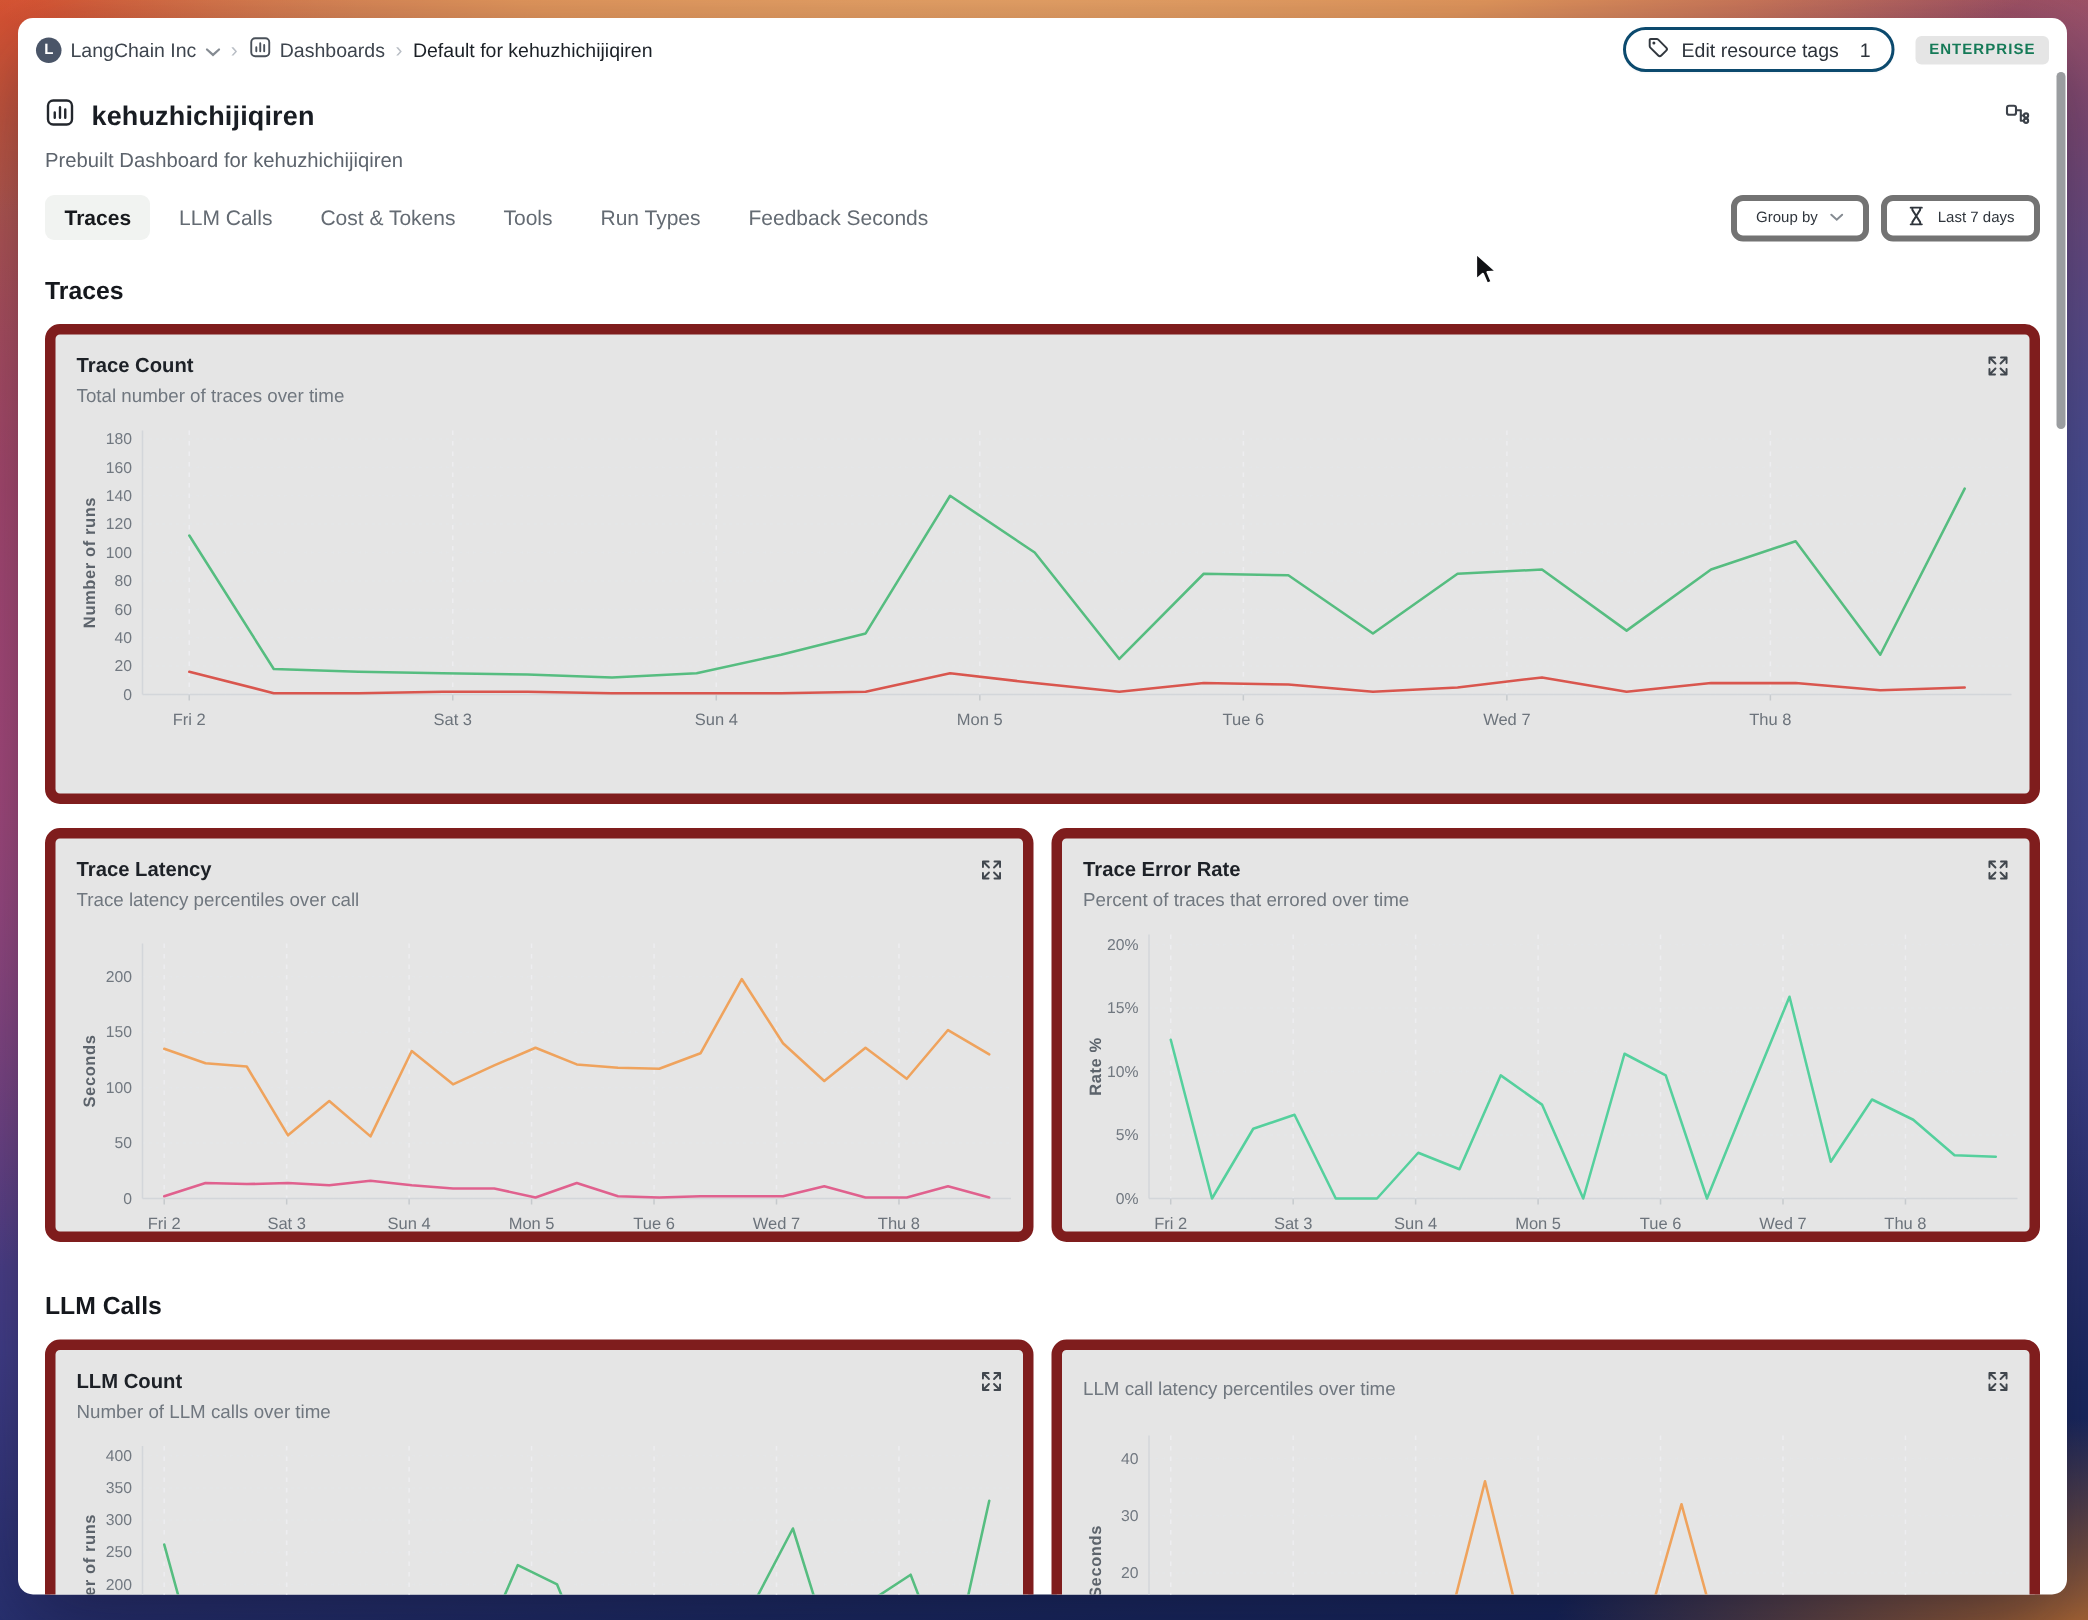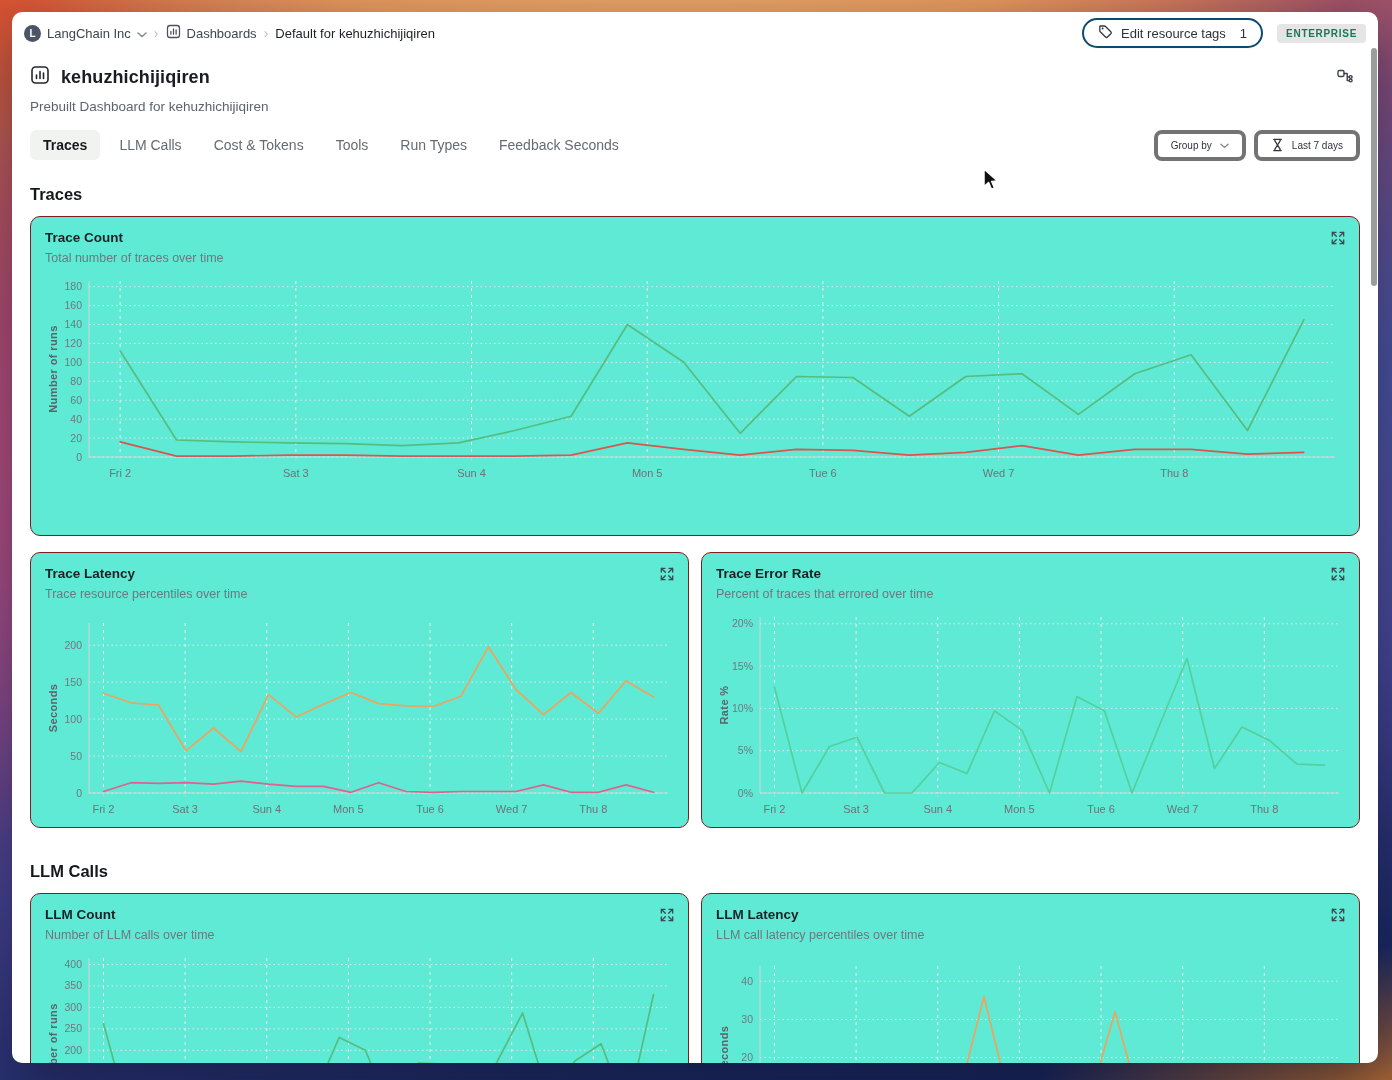--- a/index.html
+++ b/index.html
@@ -40,21 +40,21 @@
   .tab{padding:7px 13px;font-size:14px;color:#646b73;border-radius:6px;cursor:pointer;white-space:nowrap}
   .tab.active{background:#f1f3f1;color:#17191d;font-weight:600}
   .controls{display:flex;gap:8px}
   .btn{display:flex;align-items:center;gap:8px;height:31px;padding:0 13px;border:4px solid #737373;
     border-radius:8px;background:#fff;font-size:10px;color:#2f353c;font-weight:500;cursor:pointer}
   .content{padding:0 18px}
   h2.sec{font-size:16.5px;font-weight:700;color:#15181d;margin:24px 0 12px}
   h2.sec-llm{margin-top:34px}
   .row{display:flex;gap:12px}
   #slot-row2{margin-top:16px}
-  .card{background:#5eead4;border:1px solid #7f1d1d;border-radius:10px;padding:13px 14px;position:relative;overflow:hidden}
+  .card{background:#e5e5e5;border:7px solid #7f1d1d;border-radius:10px;padding:13px 14px;position:relative;overflow:hidden}
   .card.full{width:1330px;height:320px}
   .card.half{width:659px;height:276px}
   .card.tall{height:360px}
   .card-title{font-size:13.5px;font-weight:700;color:#1d2127}
   .card-sub{font-size:12.5px;color:#70777f;margin-top:6px}
   .expand{position:absolute;top:12px;right:12px;cursor:pointer;padding:2px}
   .chart{margin-top:10px;position:relative}
   svg text{font-family:"Liberation Sans",sans-serif}
   .legend{display:flex;gap:18px;align-items:center;margin-top:2px;padding-left:6px}
   .li{display:flex;align-items:center;gap:7px;font-size:13px;color:#2a2f36;cursor:pointer}
@@ -211,21 +211,21 @@
               <line x1="44" y1="182" x2="1290" y2="182" stroke="#d3d6da" stroke-width="1"></line>
               <text x="12" y="94" text-anchor="middle" font-size="11" font-weight="700" fill="#5c636b" letter-spacing=".4" transform="rotate(-90 12 94)">Number of runs</text>
               <polyline points="75.2,76.0 131.5,165.0 187.9,166.9 244.2,167.8 300.6,168.7 357.0,170.6 413.4,167.8 469.7,155.5 526.1,141.3 582.4,49.5 638.8,87.3 695.2,158.3 751.5,101.5 807.9,102.5 864.3,141.3 920.7,101.5 977.0,98.7 1033.4,139.4 1089.7,98.7 1146.1,79.8 1202.5,155.5 1258.8,44.8" fill="none" stroke="#56bd80" stroke-width="1.7" stroke-linejoin="round" stroke-linecap="round"></polyline>
               <polyline points="75.2,166.9 131.5,181.1 187.9,181.1 244.2,180.1 300.6,180.1 357.0,181.1 413.4,181.1 469.7,181.1 526.1,180.1 582.4,167.8 638.8,174.4 695.2,180.1 751.5,174.4 807.9,175.4 864.3,180.1 920.7,177.3 977.0,170.6 1033.4,180.1 1089.7,174.4 1146.1,174.4 1202.5,179.2 1258.8,177.3" fill="none" stroke="#d9564e" stroke-width="1.7" stroke-linejoin="round" stroke-linecap="round"></polyline>
             </svg></div>
         </div>
       </div>
     <div class="row" id="slot-row2">
         <div class="card half">
           <div class="card-title">Trace Latency</div>
-          <div class="card-sub">Trace resource percentiles over time</div>
+          <div class="card-sub">Trace latency percentiles over call</div>
           <span class="expand"><svg width="14" height="14" viewBox="0 0 14 14" fill="none" stroke="#41474e" stroke-width="1.3" stroke-linecap="round" stroke-linejoin="round">
               <path d="M5 1.3H1.3V5M1.3 1.3l4 4M9 1.3h3.7V5M12.7 1.3l-4 4M5 12.7H1.3V9M1.3 12.7l4-4M9 12.7h3.7V9M12.7 12.7l-4-4"></path>
             </svg></span>
           <div class="chart"><svg width="631" height="214">
               <line x1="44" y1="182" x2="623" y2="182" stroke="#e4e6e8" stroke-width="1" stroke-dasharray="1.5 3"></line>
               <text x="37" y="185.5" text-anchor="end" font-size="10.5" fill="#717880">0</text>
               <line x1="44" y1="145.04347826086956" x2="623" y2="145.04347826086956" stroke="#e4e6e8" stroke-width="1" stroke-dasharray="1.5 3"></line>
               <text x="37" y="148.54347826086956" text-anchor="end" font-size="10.5" fill="#717880">50</text>
               <line x1="44" y1="108.08695652173913" x2="623" y2="108.08695652173913" stroke="#e4e6e8" stroke-width="1" stroke-dasharray="1.5 3"></line>
               <text x="37" y="111.58695652173913" text-anchor="end" font-size="10.5" fill="#717880">100</text>
@@ -371,21 +371,20 @@
               <line x1="548.309" y1="184" x2="548.309" y2="188" stroke="#c6cacd" stroke-width="1"></line>
               <text x="548.309" y="204" text-anchor="middle" font-size="11" fill="#6c737b">Thu 8</text>
               <line x1="44" y1="6" x2="44" y2="184" stroke="#d3d6da" stroke-width="1"></line>
               <line x1="44" y1="184" x2="623" y2="184" stroke="#d3d6da" stroke-width="1"></line>
               <text x="12" y="95" text-anchor="middle" font-size="11" font-weight="700" fill="#5c636b" letter-spacing=".4" transform="rotate(-90 12 95)">Number of runs</text>
               <polyline points="58.5,71.7 84.7,166.9 110.9,169.0 137.1,171.1 163.2,172.0 189.4,173.3 215.6,171.1 241.8,160.4 268.0,145.4 294.2,85.4 320.4,98.3 346.6,162.6 372.8,111.1 399.0,112.0 425.2,147.6 451.4,111.1 477.6,61.0 503.8,145.4 529.9,109.0 556.1,91.8 582.3,160.4 608.5,42.5" fill="none" stroke="#56bd80" stroke-width="1.7" stroke-linejoin="round" stroke-linecap="round"></polyline>
               <polyline points="58.5,179.7 84.7,183.1 110.9,183.1 137.1,182.7 163.2,183.1 189.4,183.1 215.6,183.1 241.8,182.7 268.0,182.3 294.2,176.3 320.4,179.7 346.6,182.7 372.8,180.1 399.0,180.6 425.2,182.7 451.4,181.4 477.6,178.0 503.8,182.7 529.9,180.1 556.1,180.1 582.3,182.3 608.5,181.4" fill="none" stroke="#d9564e" stroke-width="1.7" stroke-linejoin="round" stroke-linecap="round"></polyline>
             </svg></div>
         </div>
         <div class="card half tall">
-          <div class="card-title">LLM Latency</div>
           <div class="card-sub">LLM call latency percentiles over time</div>
           <span class="expand"><svg width="14" height="14" viewBox="0 0 14 14" fill="none" stroke="#41474e" stroke-width="1.3" stroke-linecap="round" stroke-linejoin="round">
               <path d="M5 1.3H1.3V5M1.3 1.3l4 4M9 1.3h3.7V5M12.7 1.3l-4 4M5 12.7H1.3V9M1.3 12.7l4-4M9 12.7h3.7V9M12.7 12.7l-4-4"></path>
             </svg></span>
           <div class="chart"><svg width="631" height="214">
               <line x1="44" y1="182" x2="623" y2="182" stroke="#e4e6e8" stroke-width="1" stroke-dasharray="1.5 3"></line>
               <text x="37" y="185.5" text-anchor="end" font-size="10.5" fill="#717880">0</text>
               <line x1="44" y1="143.8181818181818" x2="623" y2="143.8181818181818" stroke="#e4e6e8" stroke-width="1" stroke-dasharray="1.5 3"></line>
               <text x="37" y="147.3181818181818" text-anchor="end" font-size="10.5" fill="#717880">10</text>
               <line x1="44" y1="105.63636363636363" x2="623" y2="105.63636363636363" stroke="#e4e6e8" stroke-width="1" stroke-dasharray="1.5 3"></line>

